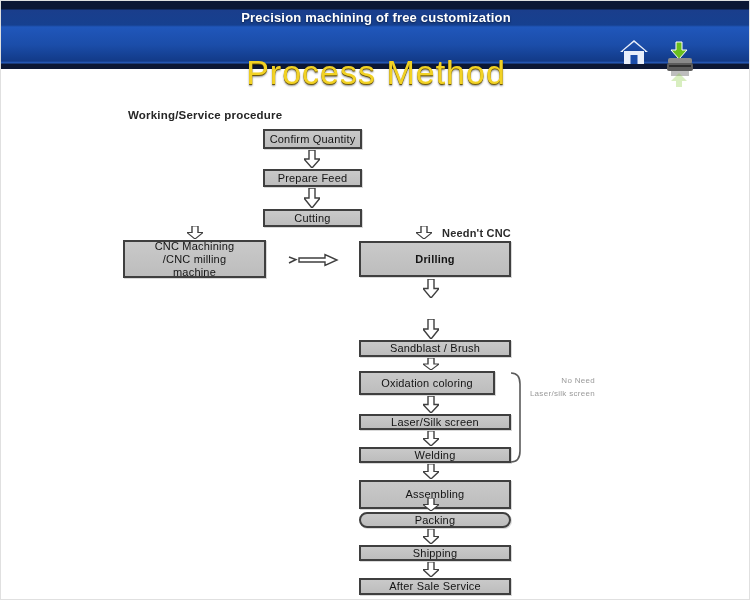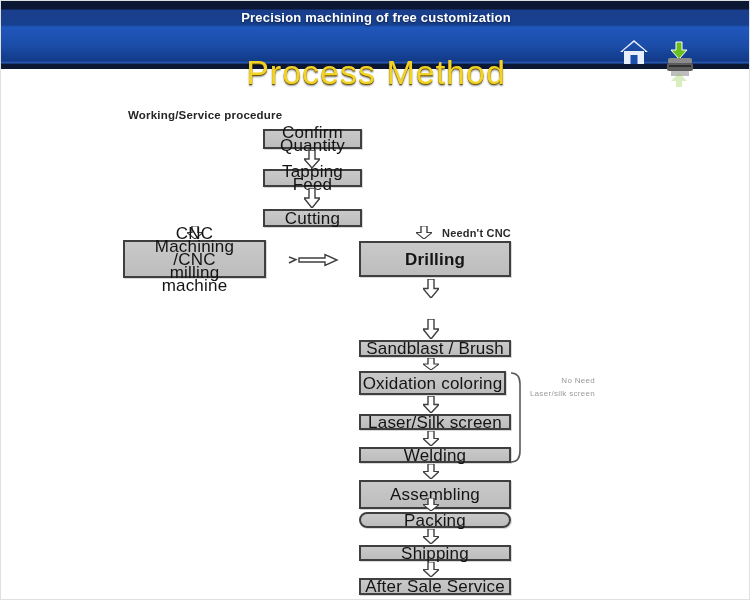--- a/index.html
+++ b/index.html
@@ -35,34 +35,34 @@
   .canvas{position:absolute;left:0;top:68px;width:750px;height:532px;}
   .section-label{
     position:absolute;left:127px;top:40px;
     font-size:11.5px;color:#262626;font-weight:600;letter-spacing:.2px;
   }
   .fbox{
     position:absolute;box-sizing:border-box;
     background:linear-gradient(#c9c9c9,#bdbdbd);
     border:2px solid #3f3f3f;
     display:flex;align-items:center;justify-content:center;text-align:center;
-    font-size:17px;color:#141414;line-height:13px;letter-spacing:.2px;
+    font-size:11px;color:#141414;line-height:13px;letter-spacing:.2px;
     box-shadow:1px 1px 0 rgba(0,0,0,.15);
   }
   
   .b-confirm {left:262px;top:60px; width:99px;height:20px;}
   .b-prepare {left:262px;top:100px;width:99px;height:18px;}
   .b-cutting {left:262px;top:140px;width:99px;height:18px;}
   
   .b-cnc     {left:122px;top:171px;width:143px;height:38px;padding:0 24px;}
   
   .b-drill   {left:358px;top:172px;width:152px;height:36px;font-weight:bold;}
   .b-tap     {left:358px;top:230px;width:152px;height:18px;}
   .b-sand    {left:358px;top:271px;width:152px;height:17px;}
-  .b-oxid    {left:358px;top:302px;width:147px;height:24px;}
+  .b-oxid    {left:358px;top:302px;width:136px;height:24px;}
   .b-laser   {left:358px;top:345px;width:152px;height:16px;}
   .b-weld    {left:358px;top:378px;width:152px;height:16px;}
   .b-assem   {left:358px;top:411px;width:152px;height:29px;}
   .b-pack    {left:358px;top:443px;width:152px;height:16px;border-radius:8px;}
   .b-ship    {left:358px;top:476px;width:152px;height:16px;}
   .b-after   {left:358px;top:509px;width:152px;height:17px;}
   
   .darrow{position:absolute;}
   .darrow svg{display:block;width:100%;height:100%;}
   .ar1 {left:303px;top:81px; width:16px;height:18px;}
@@ -127,21 +127,21 @@
   <div class="canvas">
 
     <div class="section-label">Working/Service procedure</div>
 
     <div class="fbox b-confirm">Confirm Quantity</div>
     <div class="darrow ar1">
       <svg viewBox="0 0 16 18" preserveAspectRatio="none">
           <path d="M5 0 L11 0 L11 9 L16 9 L8 18 L0 9 L5 9 Z" fill="#ffffff" stroke="#3f3f3f" stroke-width="1.4"></path>
         </svg>
     </div>
-    <div class="fbox b-prepare">Tapping Feed</div>
+    <div class="fbox b-prepare">Prepare Feed</div>
     <div class="darrow ar2">
       <svg viewBox="0 0 16 18" preserveAspectRatio="none">
           <path d="M5 0 L11 0 L11 9 L16 9 L8 18 L0 9 L5 9 Z" fill="#ffffff" stroke="#3f3f3f" stroke-width="1.4"></path>
         </svg>
     </div>
     <div class="fbox b-cutting">Cutting</div>
 
     <div class="darrow arL">
       <svg viewBox="0 0 16 18" preserveAspectRatio="none">
           <path d="M5 0 L11 0 L11 9 L16 9 L8 18 L0 9 L5 9 Z" fill="#ffffff" stroke="#3f3f3f" stroke-width="1.4"></path>

